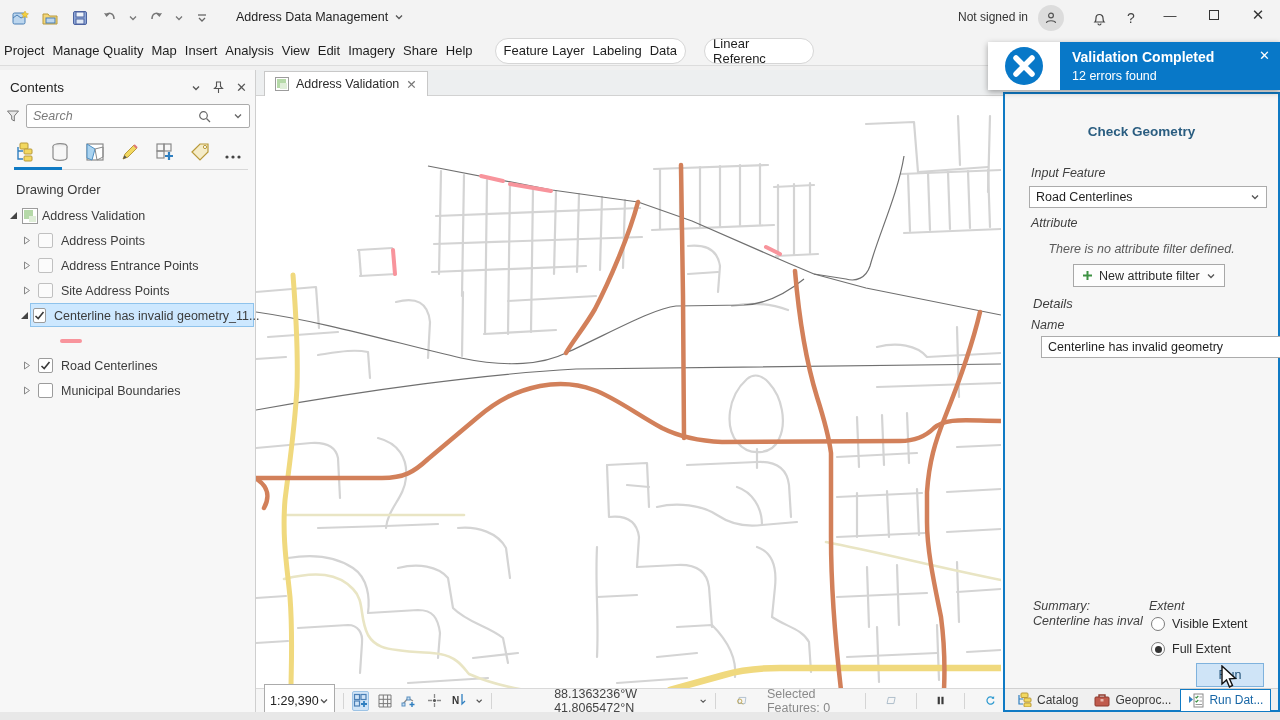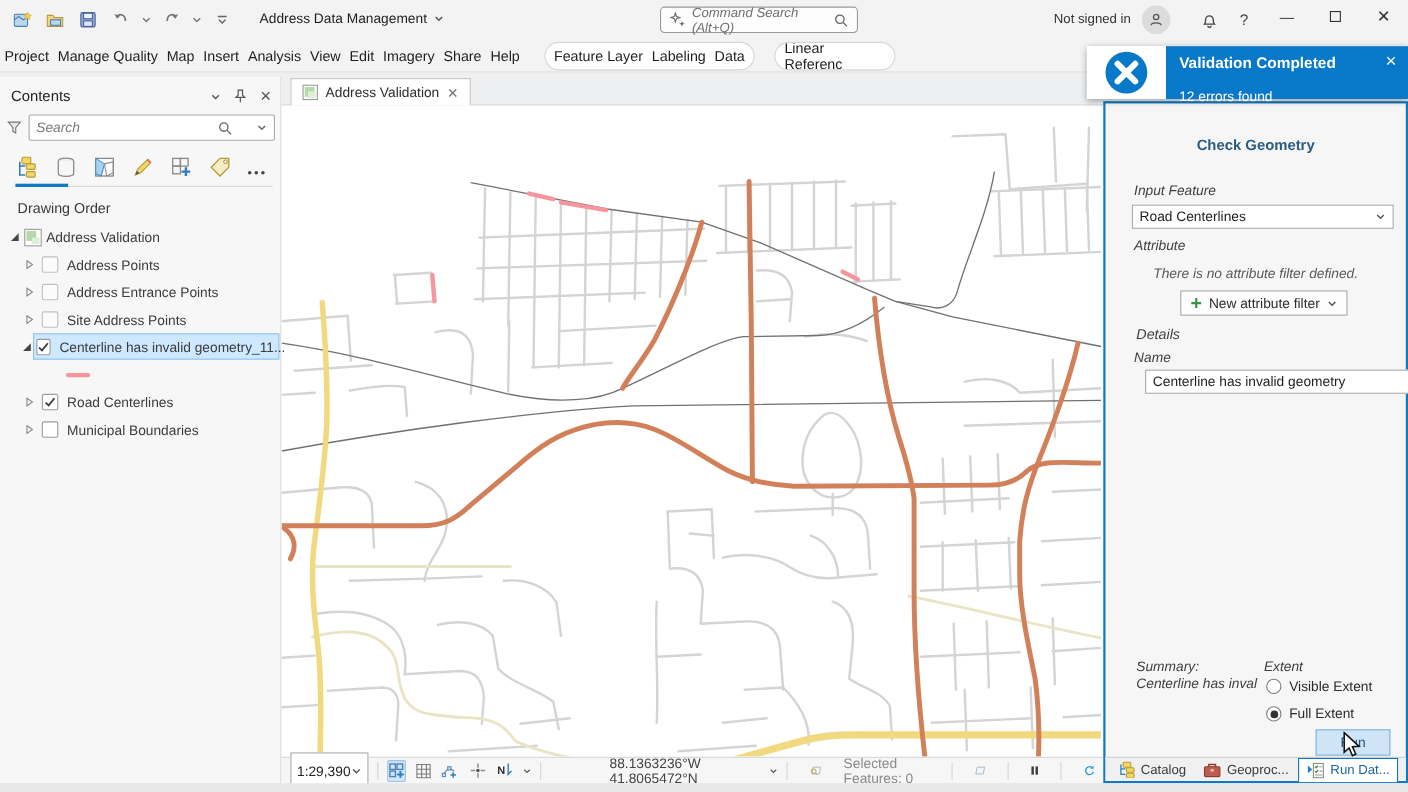--- a/index.html
+++ b/index.html
@@ -89,21 +89,21 @@
   .radio.on i{width:7px;height:7px;border-radius:50%;background:#333;display:block;}
   .runbtn{left:191px;top:569px;width:68px;height:24px;background:var(--run-bg);border:1px solid #7fb2dd;display:flex;align-items:center;justify-content:center;color:#1d4f77;}
   .panetabs{left:0;top:594px;width:273px;height:22px;background:#f0f0f0;border-top:1px solid #d0d0d0;display:flex;align-items:center;padding-left:4px;gap:2px;}
   .ptab{display:flex;align-items:center;gap:5px;padding:0 7px;height:22px;color:#3a3a3a;font-size:12px;white-space:nowrap;}
   .ptab.active{background:#fff;border:1px solid var(--accent);border-bottom:none;color:#1766a6;height:22px;}
   
   .toast{left:988px;top:42px;width:292px;height:48px;display:flex;box-shadow:0 2px 6px rgba(0,0,0,.35);z-index:60;}
   .toast .iconside{width:72px;background:#fff;display:flex;align-items:center;justify-content:center;}
   .toast .blueside{flex:1;background:var(--toast-blue);color:#fff;position:relative;padding:7px 10px 0 12px;}
   .toast .t1{font-size:14px;font-weight:bold;}
-  .toast .t2{font-size:12.5px;margin-top:16px;}
+  .toast .t2{font-size:12.5px;margin-top:4px;}
   .toast .close{position:absolute;right:10px;top:6px;font-size:13px;color:#fff;}
   .footer{left:0;top:712px;width:1280px;height:8px;background:#e8e8e8;}
   .cursor{left:1219px;top:665px;z-index:70;}
 </style>
 </head>
 <body>
 
 <div class="titlebar abs">
   <div class="qat abs">
     <span class="btn">
@@ -148,31 +148,20 @@
       <svg width="12" height="12" viewBox="0 0 12 12">
           <line x1="2" y1="3" x2="10" y2="3" stroke="#666" stroke-width="1.3"></line>
           <polyline points="3,6 6,9 9,6" fill="none" stroke="#666" stroke-width="1.3"></polyline>
         </svg>
     </span>
   </div>
   <div class="apptitle abs">
     <span>Address Data Management</span>
     <svg class="chev" viewBox="0 0 10 10">
         <polyline points="2,3.5 5,6.5 8,3.5" fill="none" stroke="#555" stroke-width="1.3"></polyline>
-      </svg>
-  </div>
-  <div class="cmdsearch abs">
-    <svg width="14" height="14" viewBox="0 0 14 14">
-        <path d="M5 1 l1 3 3 1 -3 1 -1 3 -1-3 -3-1 3-1z" fill="none" stroke="#666"></path>
-        <path d="M11 8 l.7 1.8 1.8 .7 -1.8 .7 -.7 1.8 -.7-1.8 -1.8-.7 1.8-.7z" fill="#666"></path>
-      </svg>
-    <span class="ph">Command Search (Alt+Q)</span>
-    <svg width="13" height="13" viewBox="0 0 13 13">
-        <circle cx="5.5" cy="5.5" r="3.8" fill="none" stroke="#666" stroke-width="1.2"></circle>
-        <line x1="8.5" y1="8.5" x2="12" y2="12" stroke="#666" stroke-width="1.2"></line>
       </svg>
   </div>
   <div class="signin abs">Not signed in</div>
   <div class="avatar abs">
     <svg width="14" height="14" viewBox="0 0 14 14">
         <circle cx="7" cy="4.5" r="2.4" fill="none" stroke="#555" stroke-width="1.2"></circle>
         <path d="M2.5 12 c0-3 9-3 9 0" fill="none" stroke="#555" stroke-width="1.2"></path>
       </svg>
   </div>
   <div class="titleicon abs" style="left:1086px;top:5px;">

